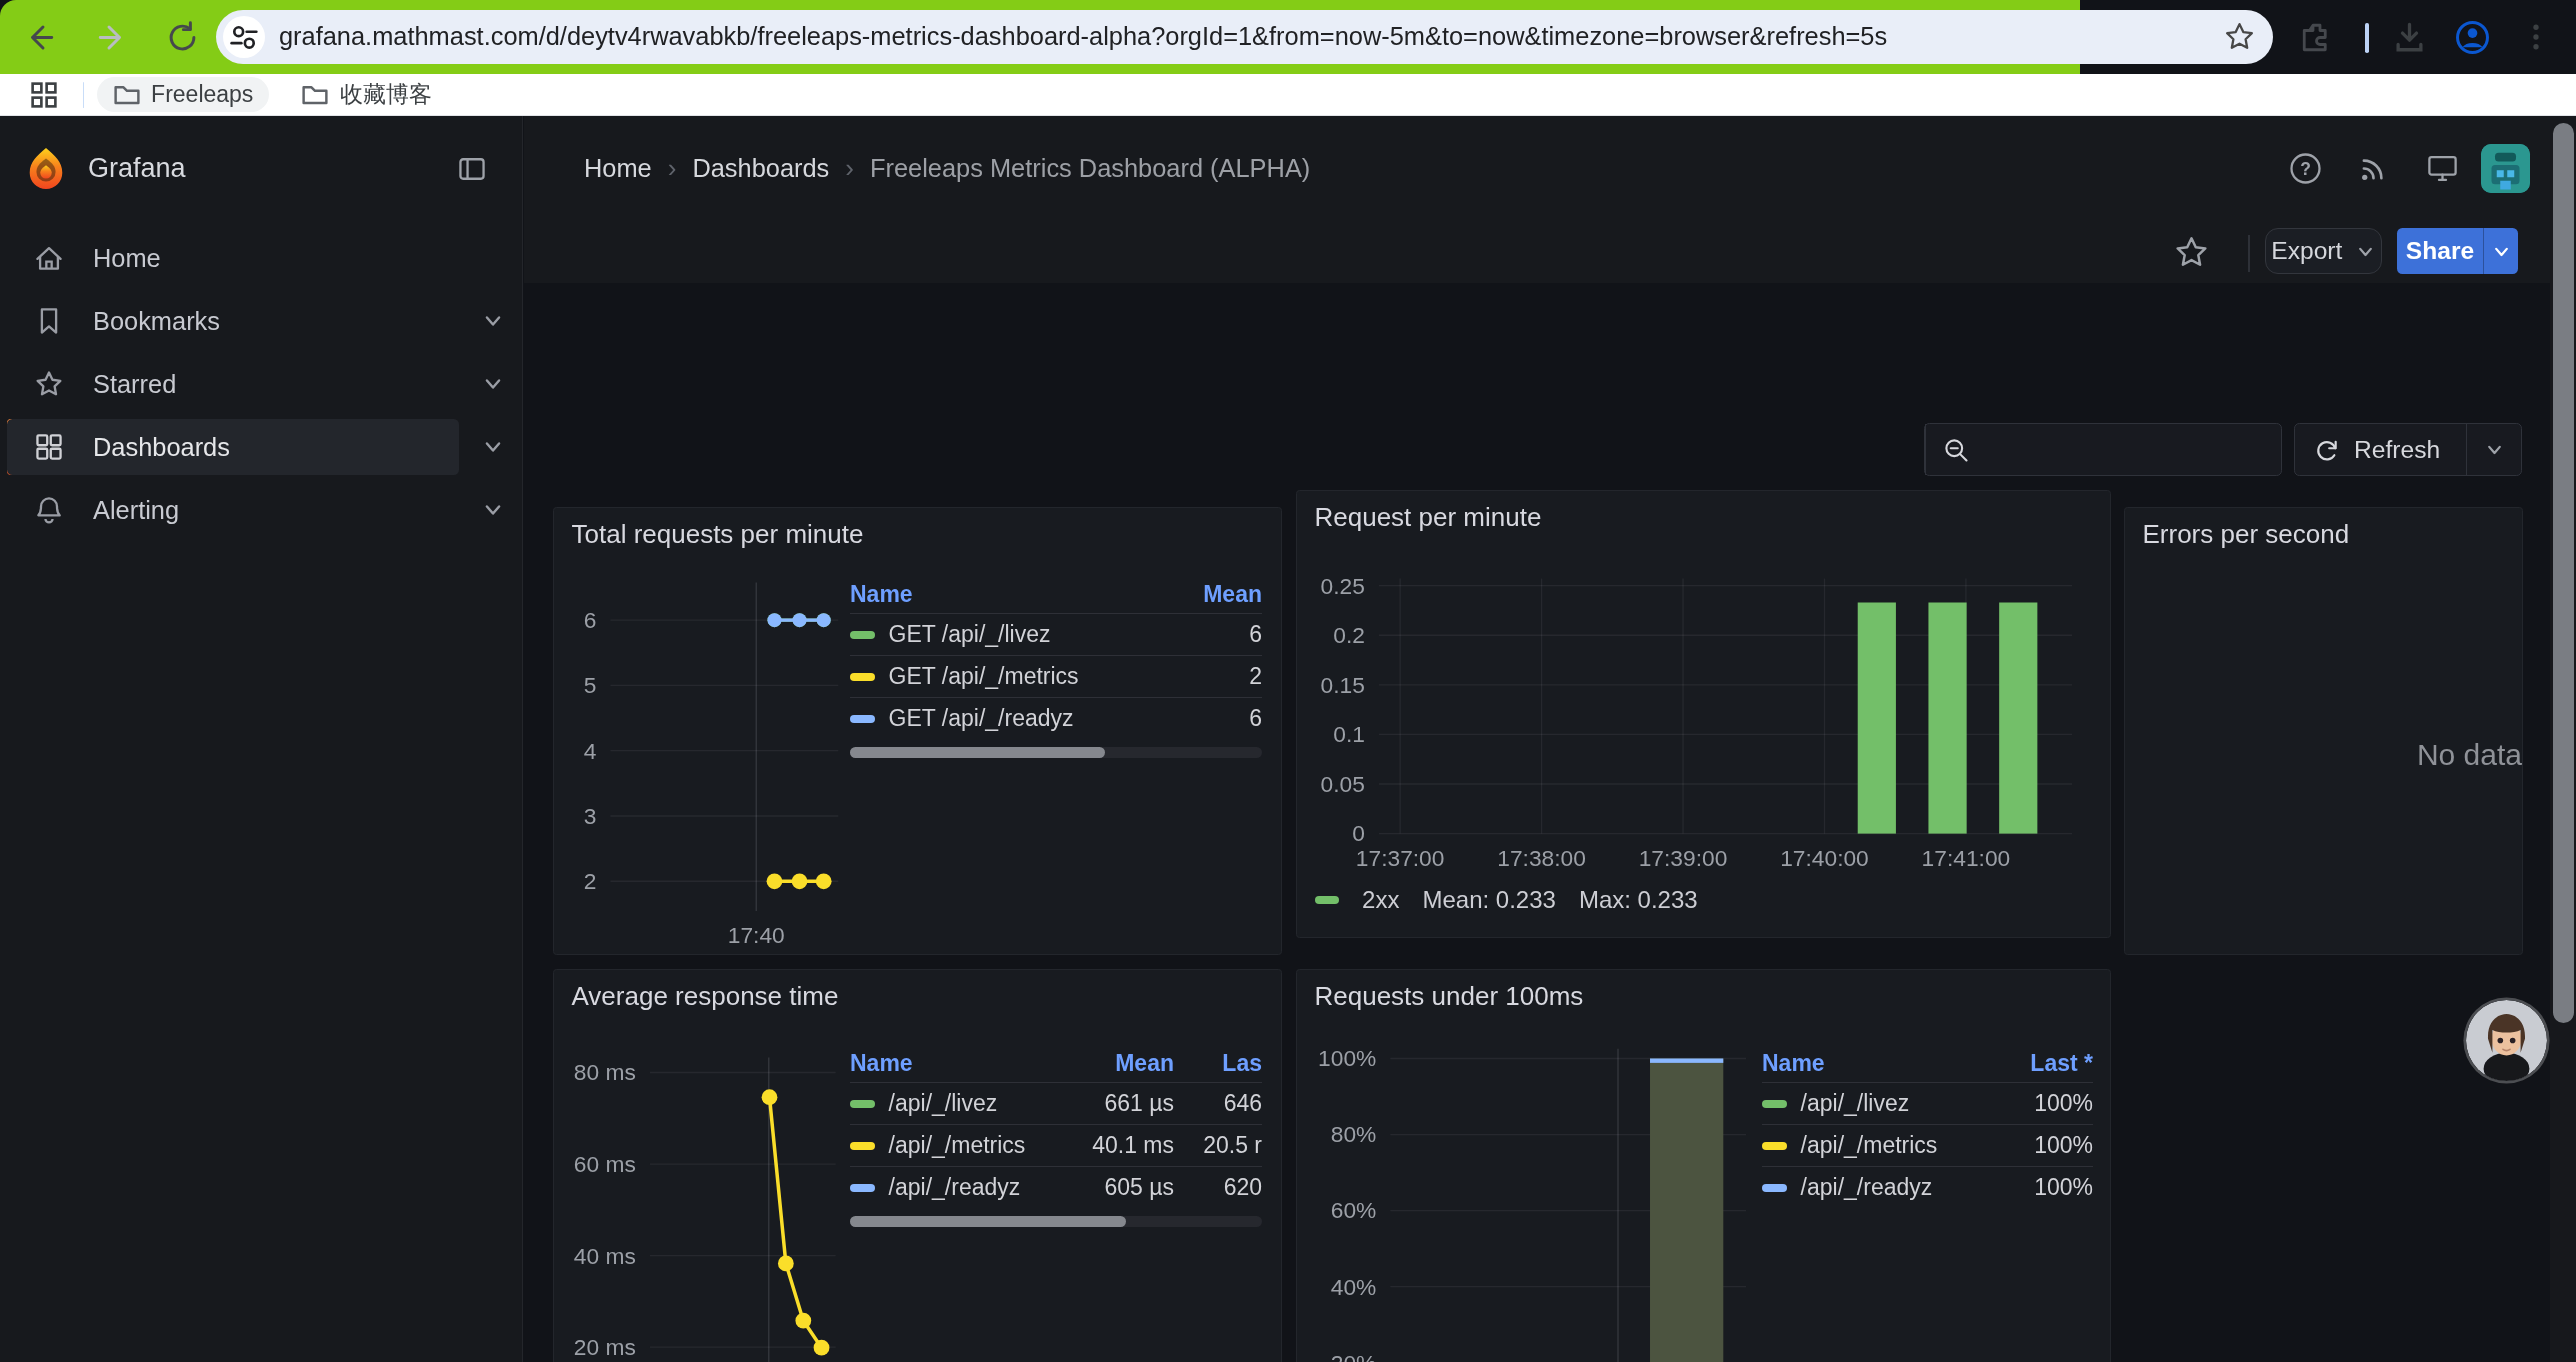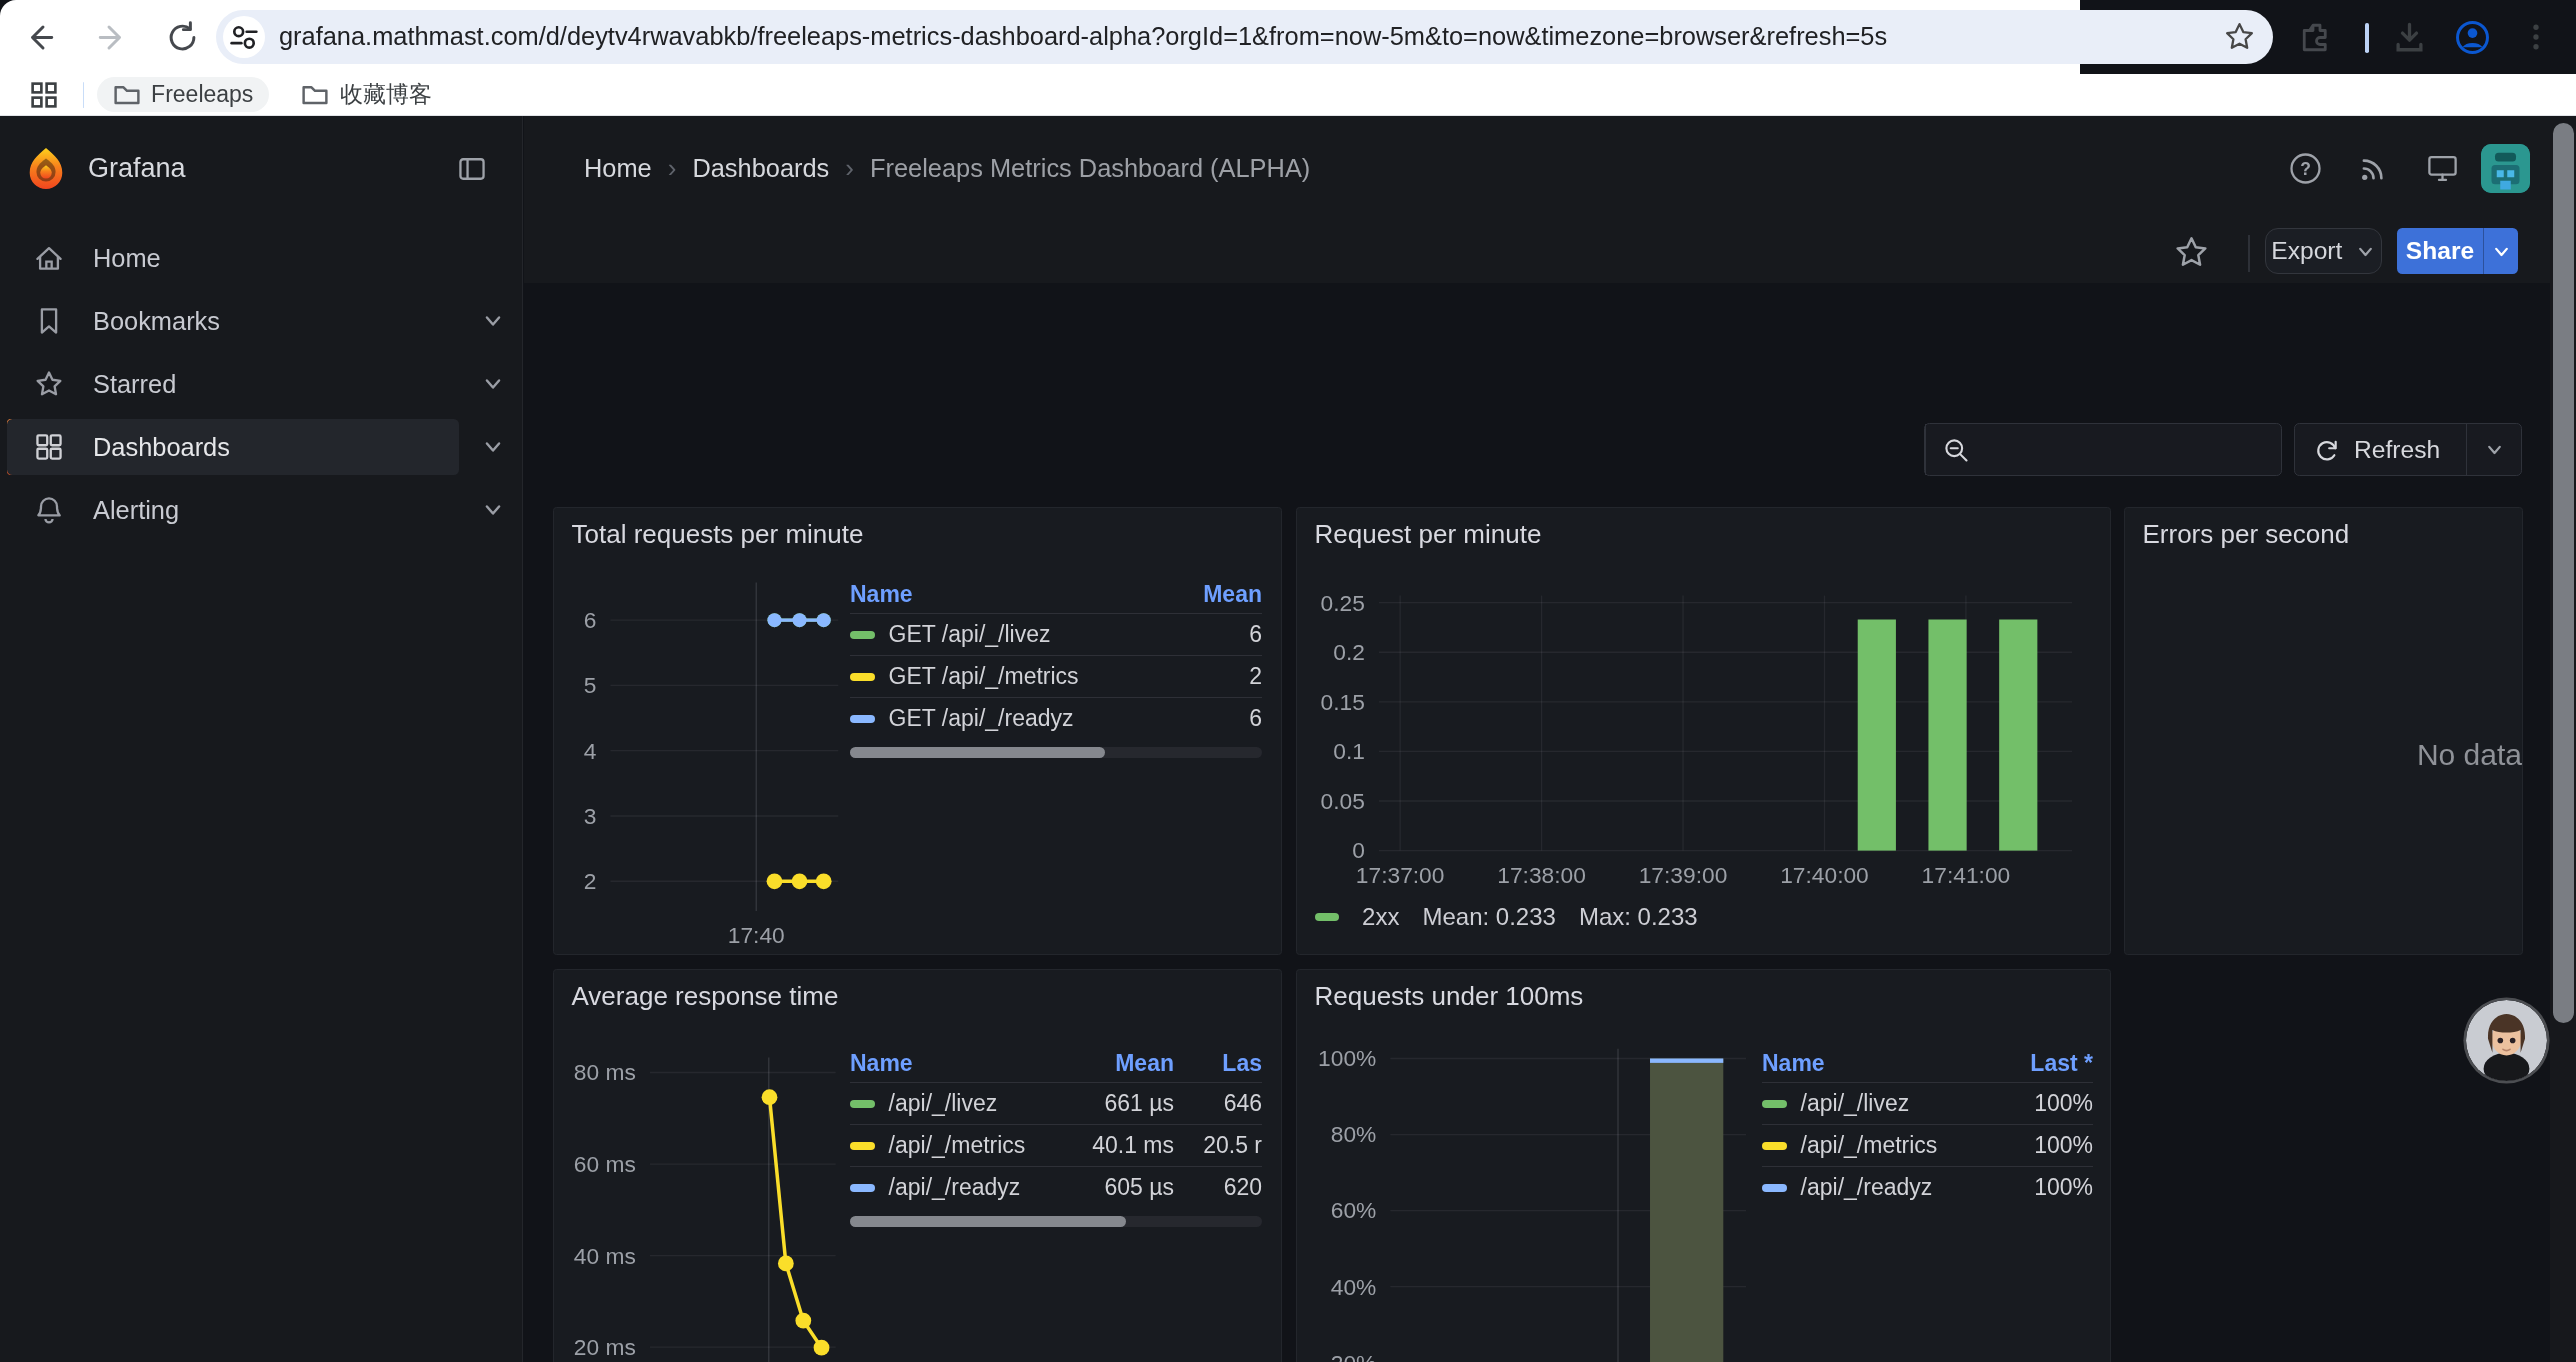--- a/index.html
+++ b/index.html
@@ -2,21 +2,21 @@
 <html style="font-size:14px"><head>
 <meta charset="utf-8">
 <style>
   html,body{margin:0;padding:0;background:#111318;}
   *{box-sizing:border-box;}
   #screen{position:relative;width:2576px;height:1363px;overflow:hidden;background:#111318;
           font-family:"Liberation Sans", sans-serif;}
   svg{display:block;}
 
   
-  #chrome{position:absolute;left:0;top:0;width:2080px;height:74px;background:#ffffff;border-top-left-radius:16px;padding-left:48px;}
+  #chrome{position:absolute;left:0;top:0;width:2080px;height:74px;background:#84cc16;border-top-left-radius:16px;padding-left:48px;}
   .chrome-btn{position:absolute;top:16px;width:42px;height:42px;display:flex;align-items:center;justify-content:center;border-radius:50%;}
   #urlbar{position:absolute;left:216px;top:9.6px;width:2057px;height:54px;background:#e9eef8;border-radius:27px;display:flex;align-items:center;}
   #urlbar .tune-wrap{width:42px;height:42px;margin-left:7px;background:#ffffff;border-radius:50%;display:flex;align-items:center;justify-content:center;flex:0 0 auto;}
   #url-text{margin-left:14px;font-size:25.4px;color:#202124;white-space:nowrap;overflow:hidden;flex:1;}
   #urlbar .star-wrap{width:42px;height:42px;margin-right:12.3px;display:flex;align-items:center;justify-content:center;flex:0 0 auto;}
   .chrome-divider{position:absolute;left:2365px;top:23px;width:3.5px;height:30px;background:#bcd2f5;border-radius:1.8px;}
 
   
   #bookmarks{position:absolute;left:0;top:74px;width:2576px;height:42px;background:#ffffff;border-bottom:0.9px solid #e2e4e8;display:flex;align-items:center;}
   .bm-sep{width:1.8px;height:26px;background:#c9ddf8;margin:0 12.3px 0 17.5px;border-radius:0.9px;}
@@ -63,21 +63,21 @@
   #time-range{left:1400px;width:358px;}
   #refresh-group{left:1770px;width:228px;}
   .tg-seg-divider{width:0.9px;height:100%;background:#2f323a;}
   .tg-main{display:flex;align-items:center;gap:14px;padding:0 19px;height:100%;}
   .tg-seg{display:flex;align-items:center;justify-content:center;height:100%;}
 
   
   .panel{position:absolute;background:#181b20;border:0.9px solid #23262c;border-radius:3.5px;}
   .panel-title{position:absolute;left:17.5px;top:10.5px;font-size:26px;font-weight:500;color:#d8d9e0;}
   #panel-0{left:29px;top:224px;width:729px;height:448px;}
-  #panel-1{left:772px;top:224px;width:815px;height:448px;}
+  #panel-1{left:772px;top:207px;width:815px;height:448px;}
   #panel-2{left:1600px;top:224px;width:399px;height:448px;}
   #panel-3{left:29px;top:686px;width:729px;height:561px;}
   #panel-4{left:772px;top:686px;width:815px;height:561px;}
   .chart{position:absolute;left:0;top:0;}
   .nodata{position:absolute;left:0;top:230px;width:100%;text-align:right;font-size:30px;color:#8f9298;}
 
   
   .ltable{position:absolute;font-size:23px;color:#d2d3d8;overflow:hidden;}
   .lt-head{display:flex;align-items:center;height:37px;color:#6e9fff;font-weight:700;}
   .lt-row{display:flex;align-items:center;height:42px;border-top:0.9px solid rgba(204,204,220,.12);}

